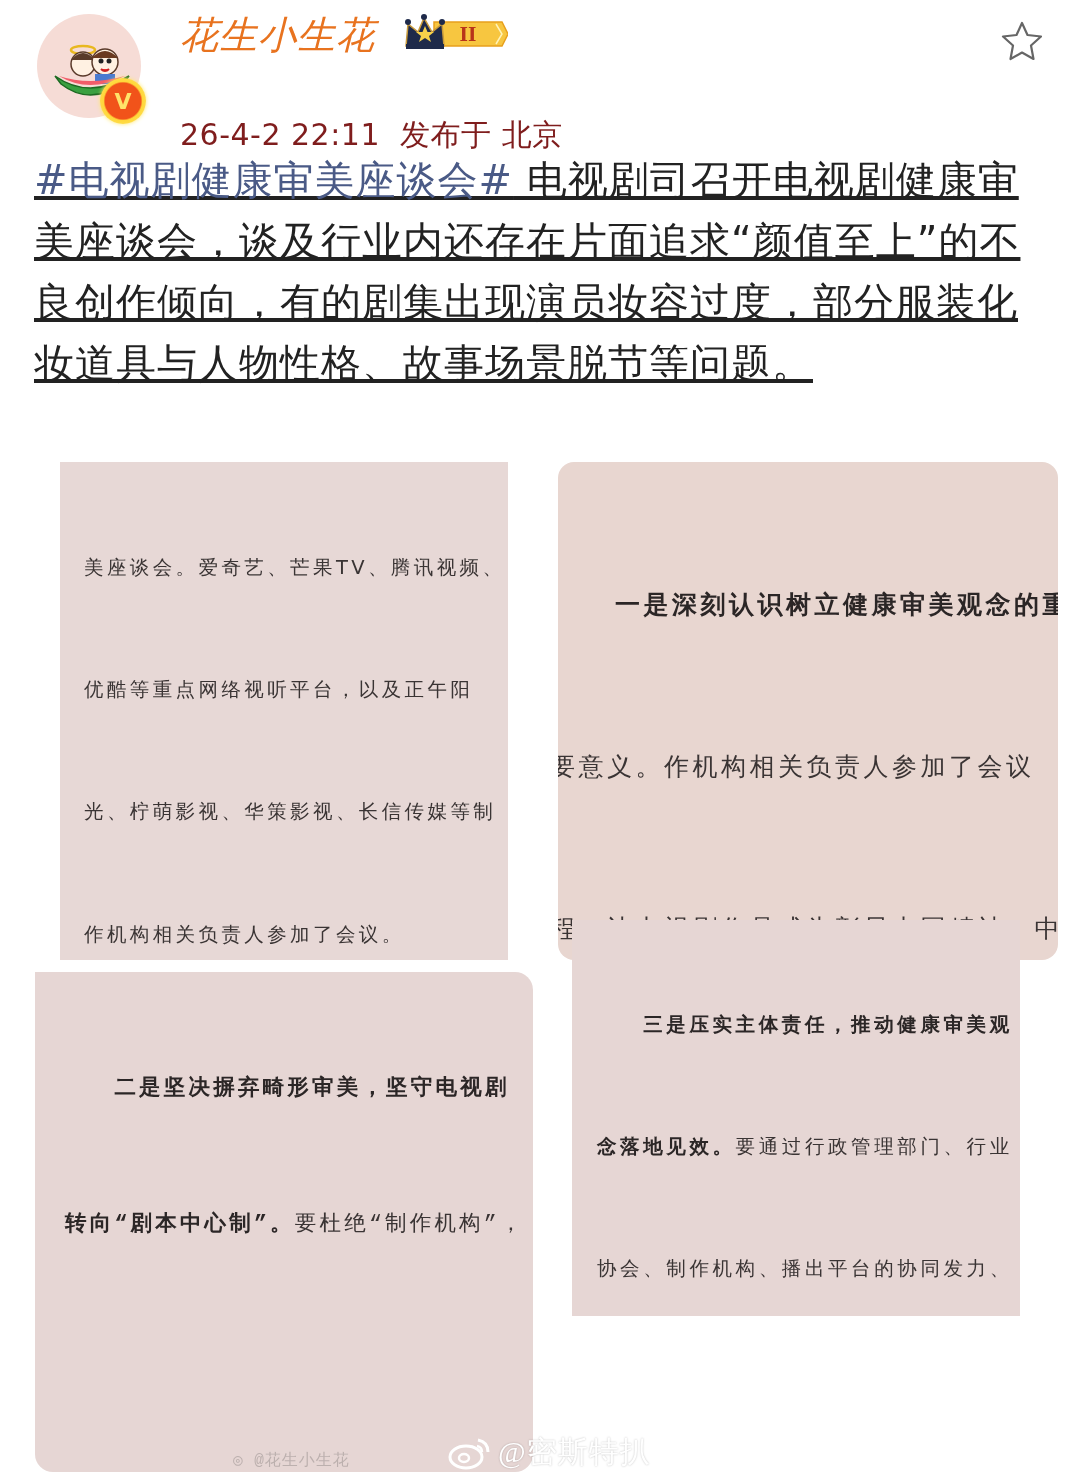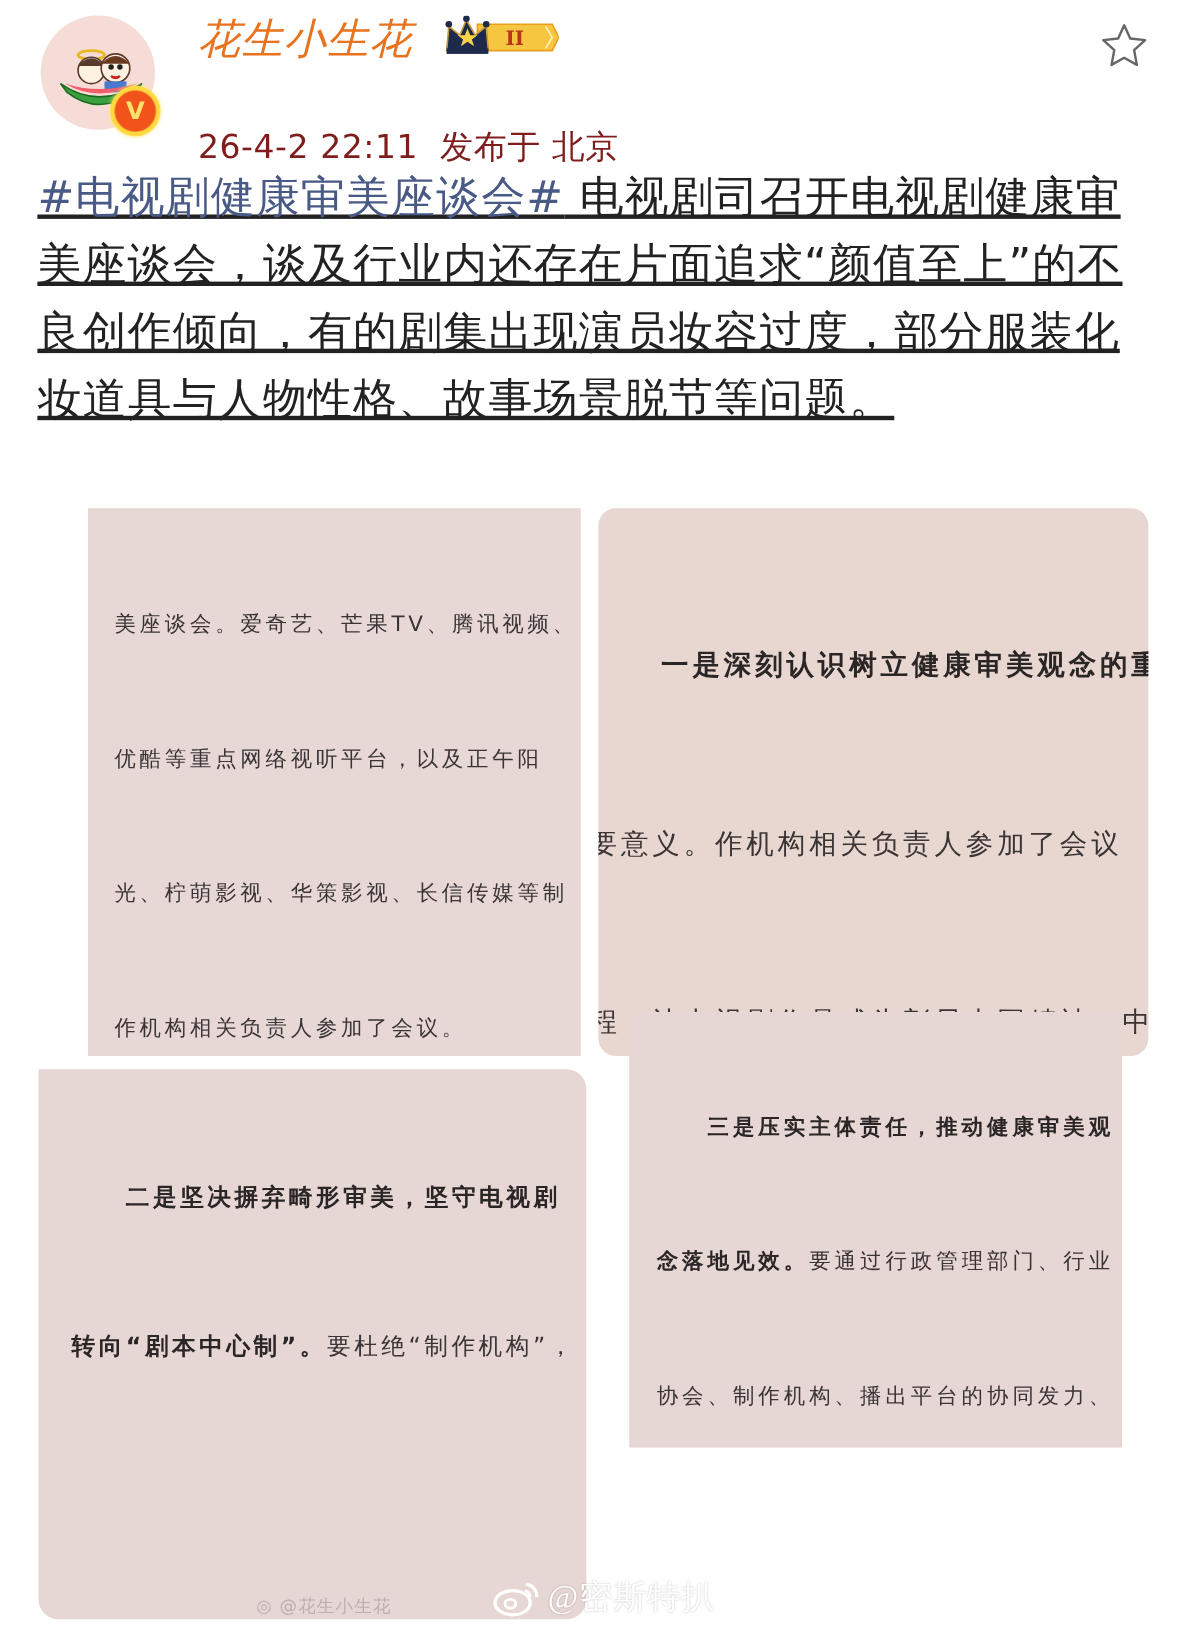--- a/index.html
+++ b/index.html
@@ -20,25 +20,25 @@
 
   .post-text { position: absolute; left: 34px; top: 150px; width: 1010px; font-size: 40px; line-height: 61px; color: #222; letter-spacing: 1px; text-decoration: underline; }
   .hashtag { color: #4a5a86; }
 
   .panel { position: absolute; background: #e6d6d4; overflow: hidden; }
   .panel .ptext { position: absolute; color: #3a3434; white-space: pre; letter-spacing: 4px; }
   .panel .ptext .line { display: block; }
   .panel .bold { font-weight: bold; color: #2b2626; }
   .wm-small { position: absolute; color: #bcb0ae; font-size: 16px; letter-spacing: 1px; }
 
-  #p1 { left: 60px; top: 462px; width: 448px; height: 498px; background: #e7d8d6; margin-left: 20px; }
+  #p1 { left: 60px; top: 462px; width: 448px; height: 498px; background: #e7d8d6; }
   #p1 .ptext { left: 24px; top: 4px; font-size: 19.5px; line-height: 40.8px; letter-spacing: 3.4px; }
-  #p2 { left: 544px; top: 462px; width: 500px; height: 498px; border-radius: 16px; background: #e8d6d0; }
+  #p2 { left: 558px; top: 462px; width: 500px; height: 498px; border-radius: 16px; background: #e8d6d0; }
   #p2 .ptext { left: 0px; top: 8px; font-size: 25px; line-height: 54px; letter-spacing: 3.5px; }
-  #p3 { left: 35px; top: 972px; width: 498px; height: 500px; border-radius: 0 18px 18px 18px; background: #e6d6d4; }
+  #p3 { left: 35px; top: 972px; width: 498px; height: 500px; border-radius: 0 18px 18px 18px; background: #e6d6d4; font-family: Liberation Mono, monospace; }
   #p3 .ptext { left: 30px; top: 4px; font-size: 21.5px; line-height: 45.2px; letter-spacing: 3.2px; }
   #p4 { left: 572px; top: 920px; width: 448px; height: 396px; background: #e6d6d4; }
   #p4 .ptext { left: 25px; top: 4px; font-size: 19.5px; line-height: 40.6px; letter-spacing: 3.6px; }
 
   .wm-main { position: absolute; left: 448px; top: 1432px; font-size: 30px; color: #ffffff; text-shadow: 0 0 2px rgba(0,0,0,0.25); letter-spacing: 1px; display: flex; align-items: center; gap: 6px; font-family: Liberation Serif, serif; }
 </style>
 </head>
 <body>
 
 <div class="header">

